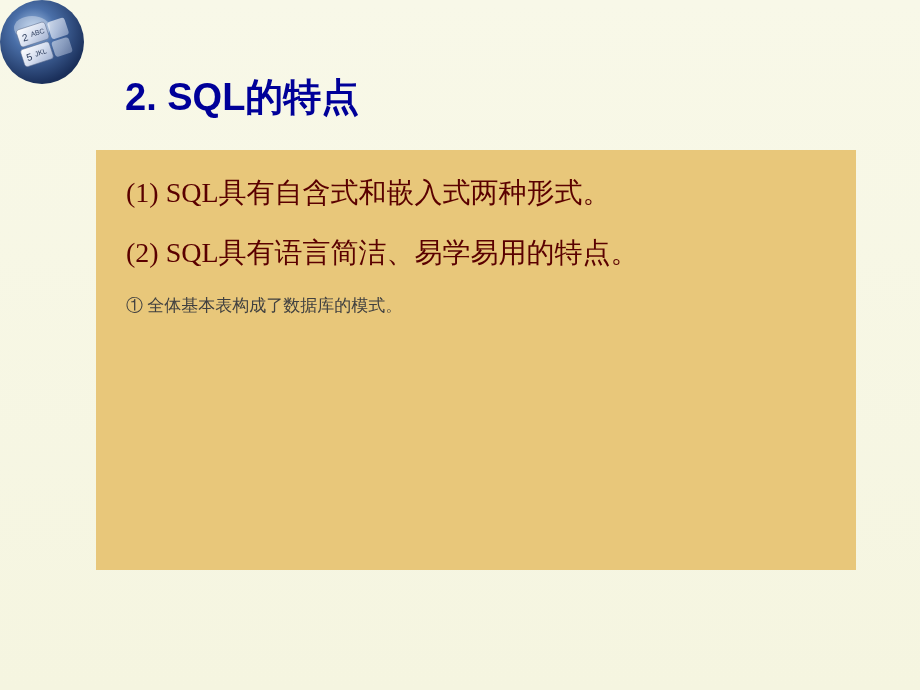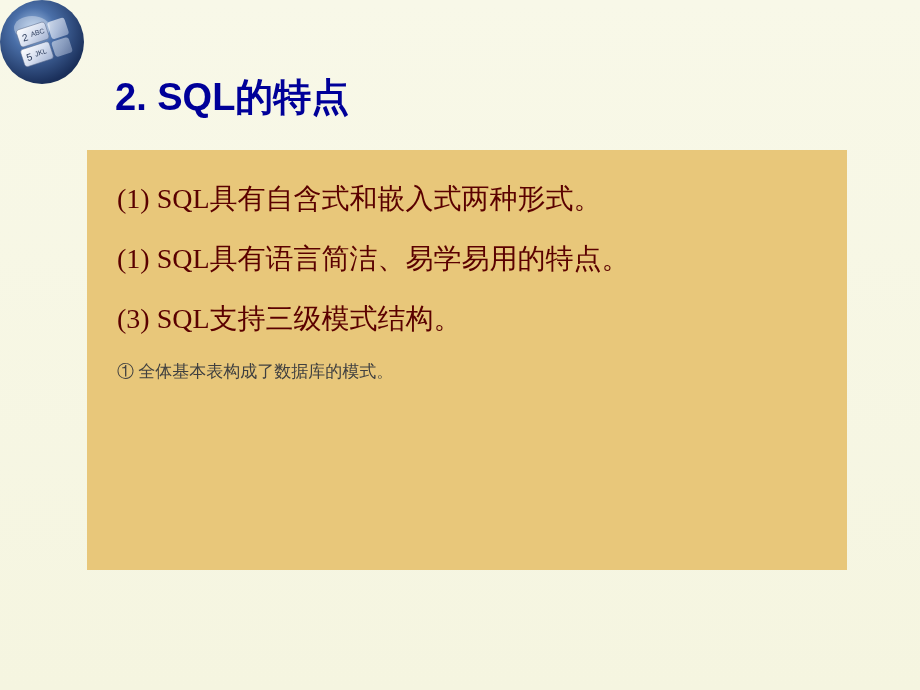--- a/index.html
+++ b/index.html
@@ -18,34 +18,34 @@
     .corner-icon {
       position: absolute;
       top: 0;
       left: 0;
       width: 90px;
       height: 90px;
     }
     .title {
       position: absolute;
       top: 72px;
-      left: 115px;
+      left: 125px;
       color: #000099;
       font-size: 38px;
       font-weight: bold;
       font-family: "SimHei", "黑体", sans-serif;
     }
     .content-box {
       position: absolute;
       top: 150px;
-      left: 87px;
+      left: 96px;
       width: 760px;
       height: 420px;
       background: #e8c77a;
-      padding: 28px 30px;
+      padding: 22px 30px;
     }
     .item-dark {
       color: #5a0000;
       font-size: 28px;
       line-height: 1.5;
       margin-bottom: 18px;
       font-family: "SimSun", "宋体", serif;
     }
     .item-green {
       color: #404040;
@@ -84,16 +84,15 @@
       <rect x="52" y="24" width="18" height="18" rx="3" fill="url(#keyGrad)" opacity="0.7"></rect>
       <rect x="50" y="44" width="18" height="16" rx="3" fill="url(#keyGrad)" opacity="0.5"></rect>
     </g>
   </svg>
 </div>
 
 <div class="title">2. SQL的特点</div>
 
 <div class="content-box">
   <div class="item-dark">(1) SQL具有自含式和嵌入式两种形式。</div>
-  <div class="item-dark">(1) SQL具有语言简洁、易学易用的特点。</div>
-  <div class="item-dark">(3) SQL支持三级模式结构。</div>
+  <div class="item-dark">(2) SQL具有语言简洁、易学易用的特点。</div>
   <div class="item-green">① 全体基本表构成了数据库的模式。</div>
 </div>
 
 </body></html>

